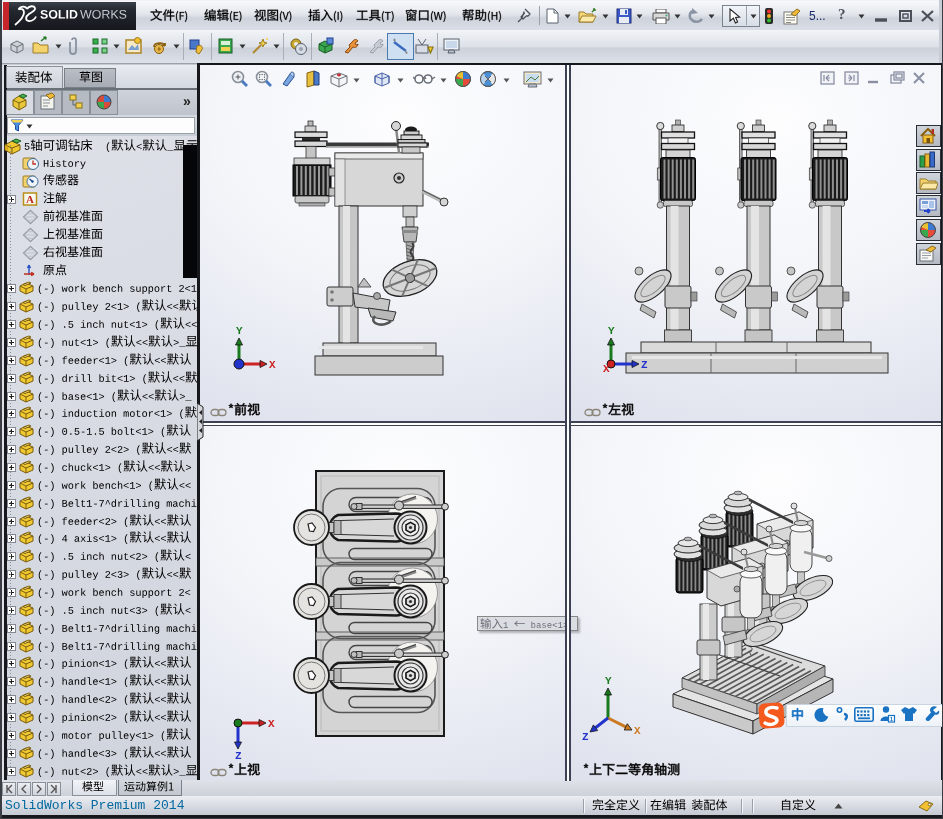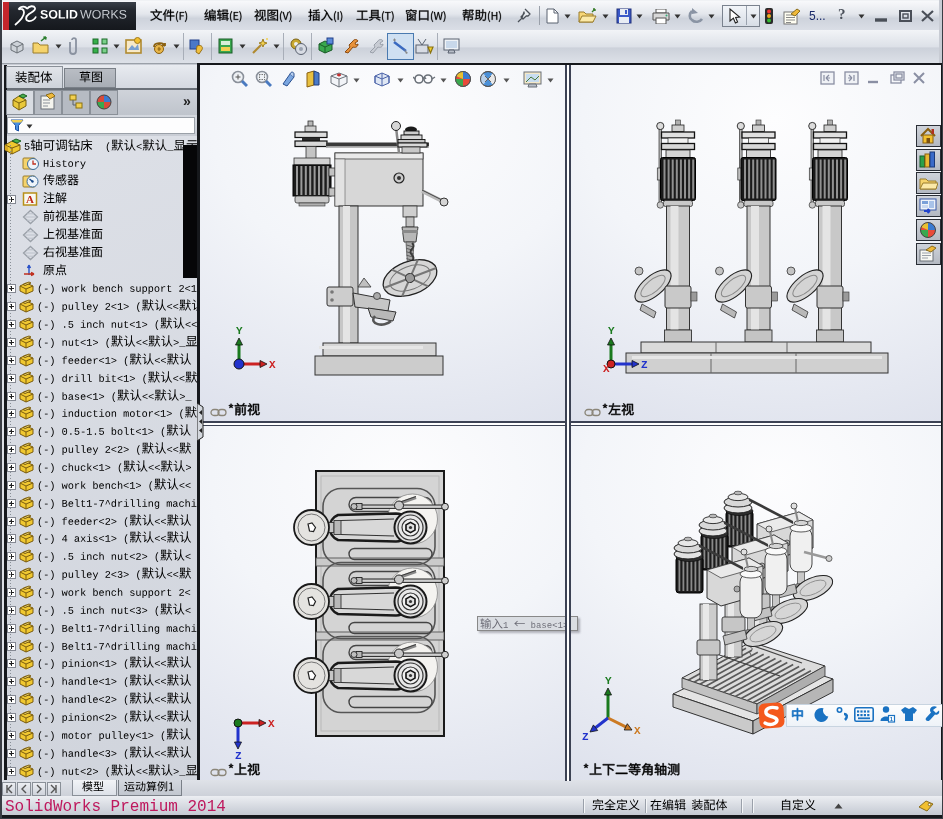--- a/index.html
+++ b/index.html
@@ -2213,21 +2213,21 @@
         <g fill="#000">
           <use href="#n8FD0" transform="translate(0.0 9.5) scale(0.01100)"></use>
           <use href="#n52A8" transform="translate(11.0 9.5) scale(0.01100)"></use>
           <use href="#n7B97" transform="translate(22.0 9.5) scale(0.01100)"></use>
           <use href="#n4F8B" transform="translate(33.0 9.5) scale(0.01100)"></use>
           <use href="#n0031" transform="translate(44.0 9.5) scale(0.01100)"></use>
         </g>
       </svg>
     </div>
     <div class="" style="left:0;top:796px;width:943px;height:18px;background:linear-gradient(180deg,#eceef2,#c6cbd4)"></div>
-    <div style="left:5px;top:798px;font-family:Liberation Mono;font-size:16px;color:#be185d">SolidWorks Premium 2014</div>
+    <div style="left:5px;top:798px;font-family:Liberation Mono;font-size:13px;color:#0369a1">SolidWorks Premium 2014</div>
     <div class="" style="left:583px;top:799px;width:2px;height:14px;border-left:1px solid #9aa0aa;border-right:1px solid #f4f6f8"></div>
     <div class="" style="left:645px;top:799px;width:2px;height:14px;border-left:1px solid #9aa0aa;border-right:1px solid #f4f6f8"></div>
     <div class="" style="left:741px;top:799px;width:2px;height:14px;border-left:1px solid #9aa0aa;border-right:1px solid #f4f6f8"></div>
     <div class="" style="left:752px;top:799px;width:2px;height:14px;border-left:1px solid #9aa0aa;border-right:1px solid #f4f6f8"></div>
     <svg class="tx " style="left:592.0px;top:799.0px" width="50" height="17" viewBox="0 0 50 17">
       <g fill="#000">
         <use href="#n5B8C" transform="translate(0.0 10.3) scale(0.01200)"></use>
         <use href="#n5168" transform="translate(12.0 10.3) scale(0.01200)"></use>
         <use href="#n5B9A" transform="translate(24.0 10.3) scale(0.01200)"></use>
         <use href="#n4E49" transform="translate(36.0 10.3) scale(0.01200)"></use>

